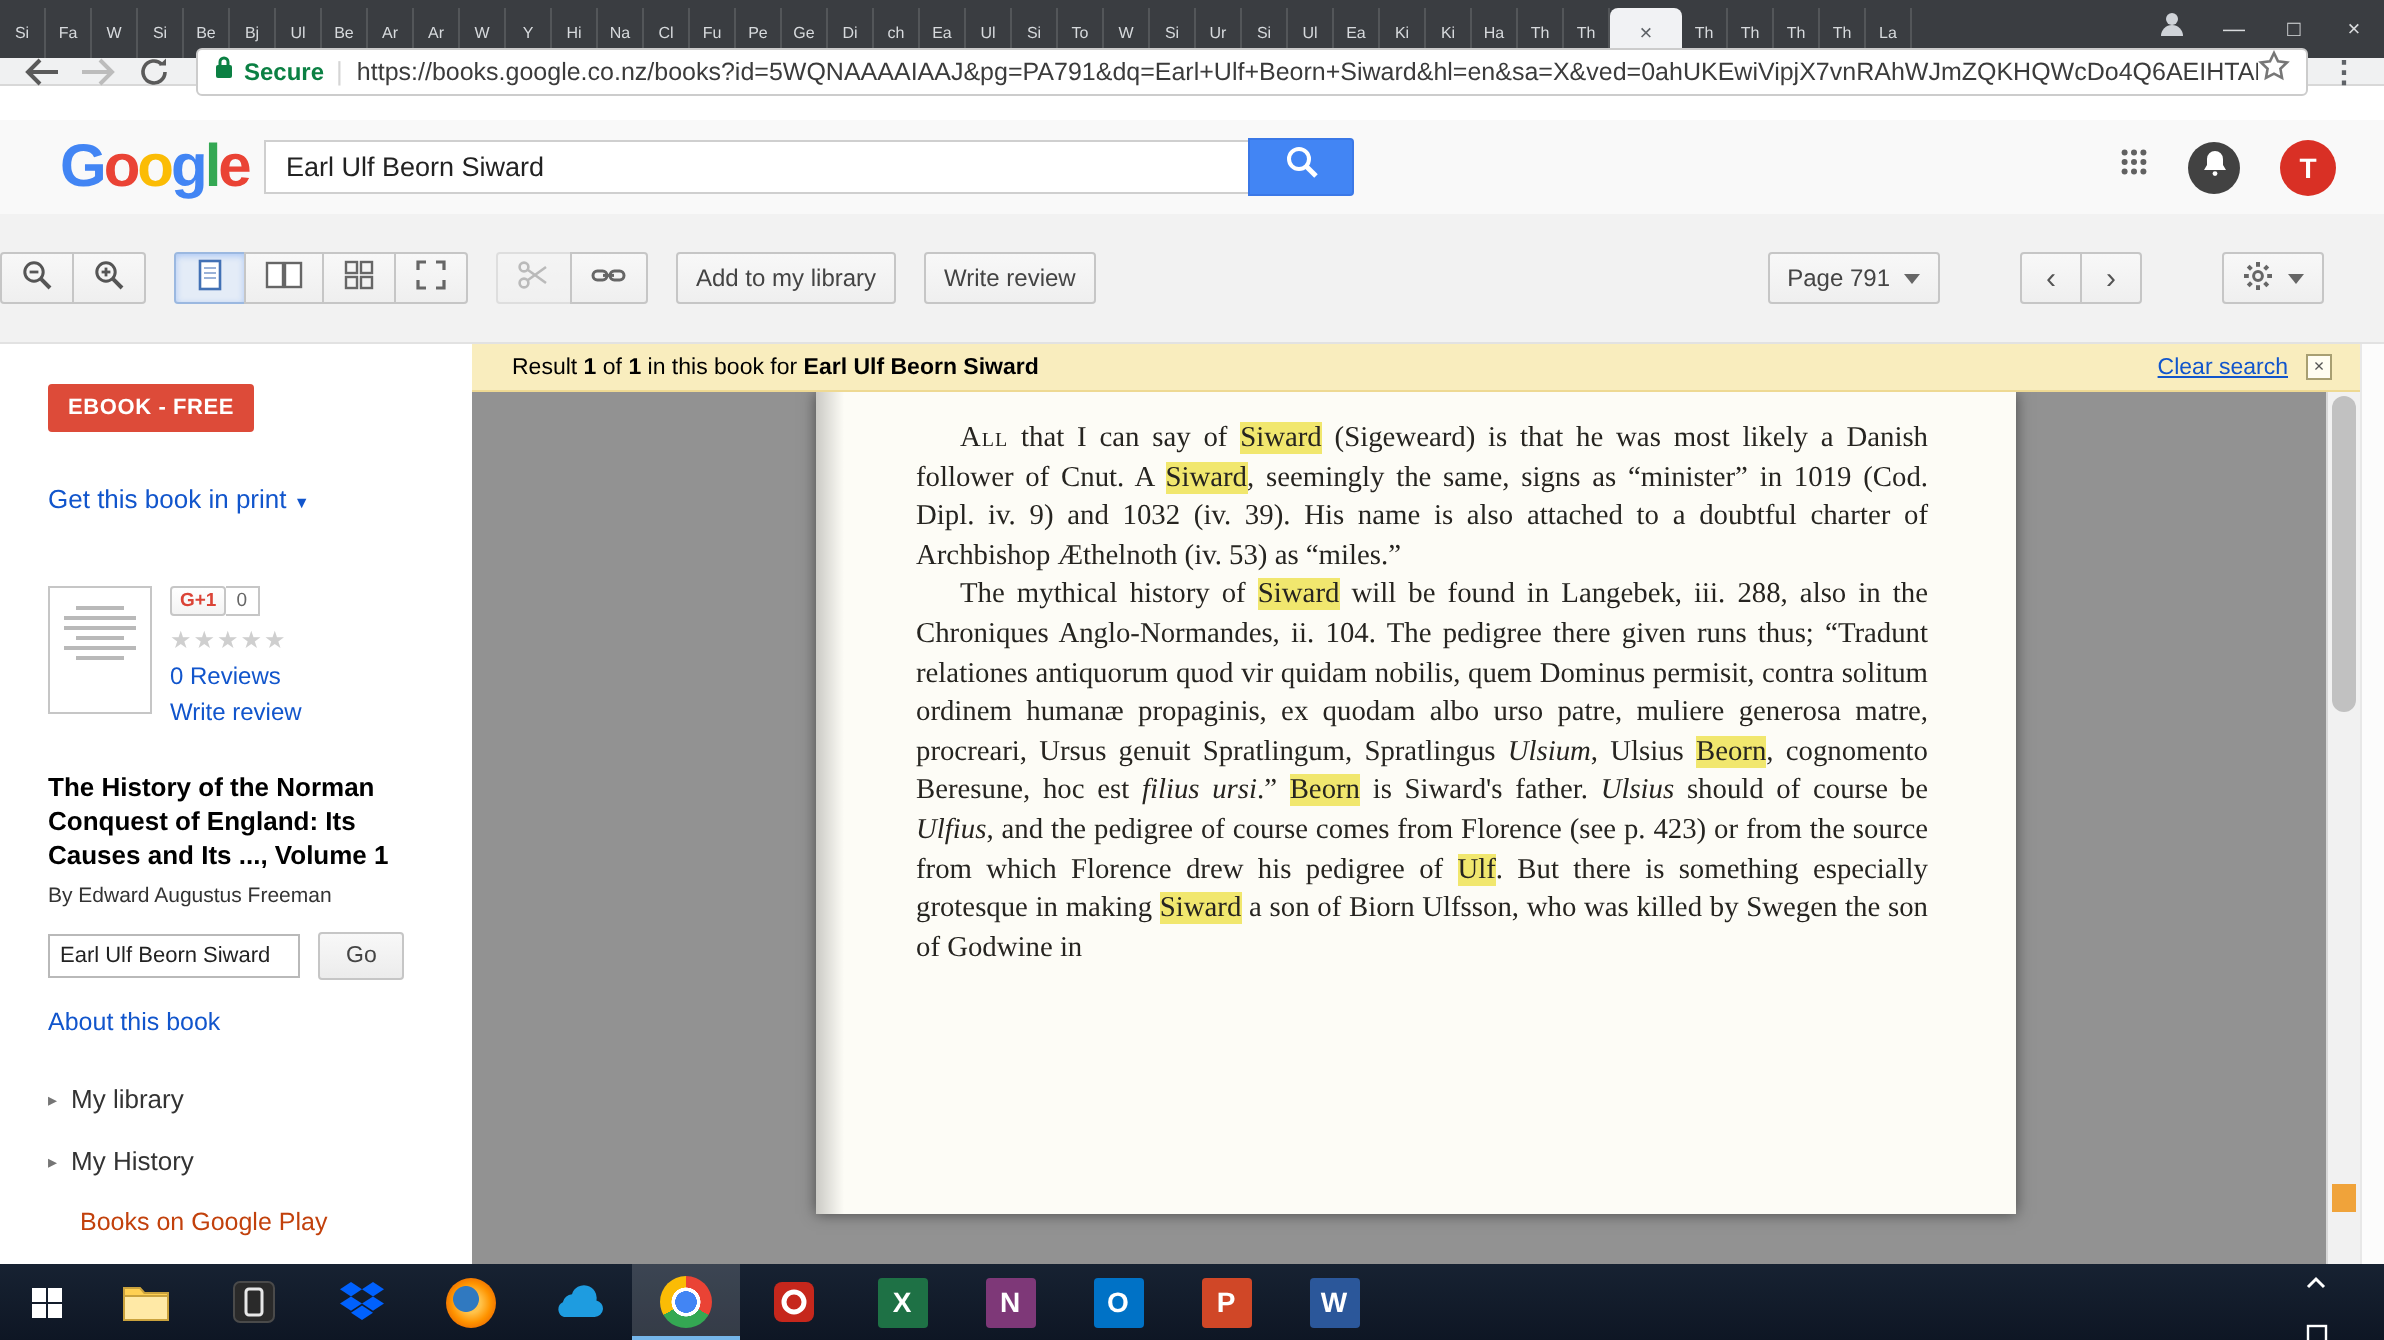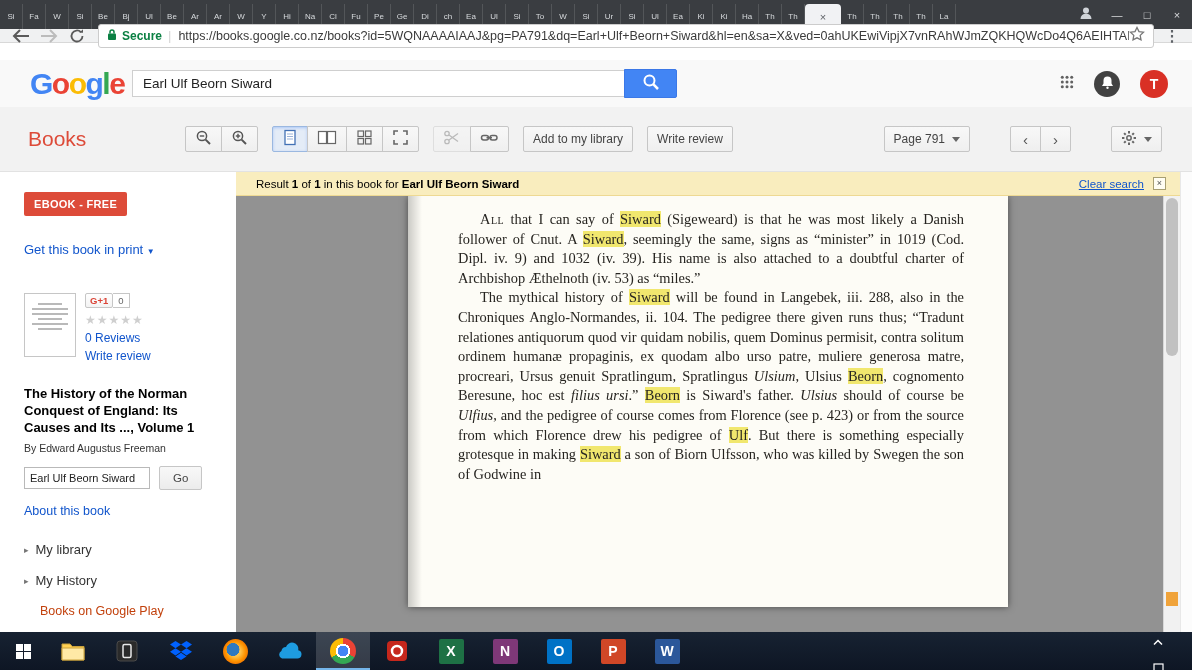--- a/index.html
+++ b/index.html
@@ -262,21 +262,20 @@
           <span><svg width="13" height="14">
               <path d="M6.5 1.5a4 4 0 0 1 4 4v3l1.5 2.5h-11L2.5 8.5v-3a4 4 0 0 1 4-4z" fill="#fff"></path>
               <circle cx="6.5" cy="12.8" r="1.2" fill="#fff"></circle>
             </svg></span>
         </span>
       <span class="avatar">T</span>
     </div>
   </div>
 
   <div class="btoolbar">
-    <div class="brand">Books</div>
     <div class="tb-group">
       <div class="tb-btn">
           <span><svg width="17" height="17">
               <circle cx="7" cy="7" r="4.6" fill="none" stroke="#555" stroke-width="1.5"></circle>
               <line x1="10.6" y1="10.6" x2="15" y2="15" stroke="#555" stroke-width="2"></line>
               <line x1="4.8" y1="7" x2="9.2" y2="7" stroke="#555" stroke-width="1.4"></line>
             </svg></span>
         </div>
       <div class="tb-btn">
           <span><svg width="17" height="17">

